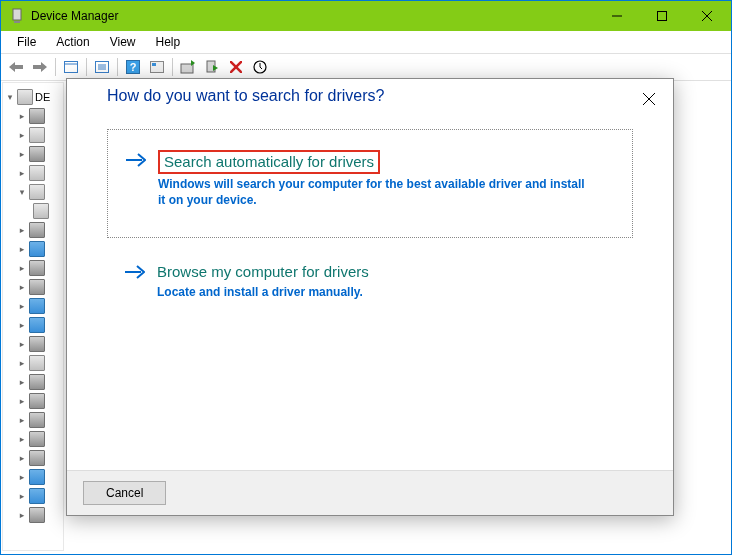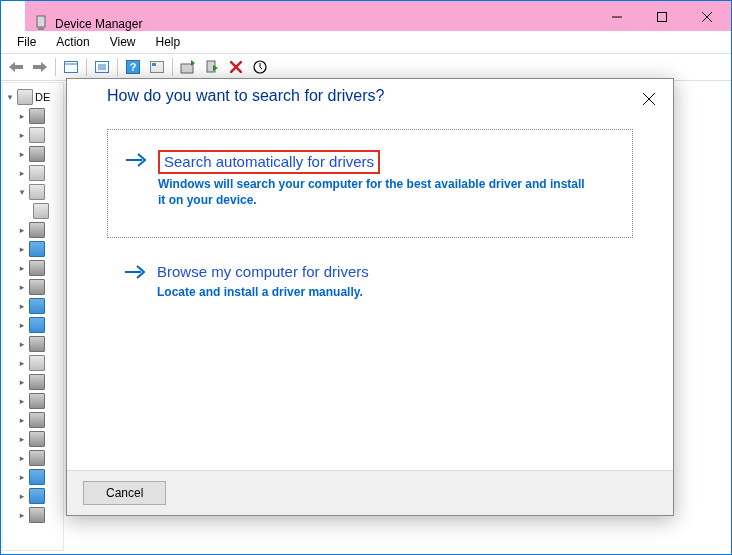--- a/index.html
+++ b/index.html
@@ -1,17 +1,17 @@
 <!DOCTYPE html>
 <html><head>
 <meta charset="utf-8">
 <style>
 * { box-sizing: border-box; margin: 0; padding: 0; }
 body { font-family: "Segoe UI", Tahoma, sans-serif; font-size: 12px; background: #fff; width: 732px; height: 555px; overflow: hidden; border: 1px solid #0078d7; }
-.titlebar { height: 30px; display: flex; align-items: flex-end; padding: 0 2px; background: #f9a8d4; margin-left: 24px; }
+.titlebar { height: 30px; display: flex; align-items: center; padding: 0 2px; background: #84cc16; }
 .titlebar .icon { width: 16px; height: 16px; margin: 0 6px; }
 .titlebar .title { flex: 1; font-size: 12px; color: #000; }
 .winbtns { display: flex; }
 .winbtn { width: 45px; height: 29px; display: flex; align-items: center; justify-content: center; color: #000; }
 .menubar { display: flex; padding: 2px 8px; gap: 4px; font-size: 12px; }
 .menubar span { padding: 2px 8px; }
 .toolbar { display: flex; align-items: center; padding: 2px 4px; border-top: 1px solid #e0e0e0; border-bottom: 1px solid #e0e0e0; gap: 2px; }
 .tbtn { width: 22px; height: 22px; display: flex; align-items: center; justify-content: center; border: 1px solid transparent; }
 .tsep { width: 1px; height: 18px; background: #ccc; margin: 0 2px; }
 .content { display: flex; height: calc(100% - 82px); }
@@ -24,21 +24,21 @@
 .dialog { position: absolute; left: 66px; top: 78px; width: 608px; height: 438px; background: #fff; border: 1px solid #888; box-shadow: 0 4px 20px rgba(0,0,0,0.3); }
 .dialog-close { position: absolute; right: 12px; top: 8px; width: 24px; height: 24px; display: flex; align-items: center; justify-content: center; font-size: 14px; }
 .dialog-header { display: flex; align-items: center; padding: 22px 24px 16px 24px; gap: 10px; }
 .back-arrow { width: 20px; height: 20px; color: #888; display: flex; align-items: center; justify-content: center; }
 .card-icon { width: 16px; height: 20px; background: linear-gradient(#d8d8d8,#a0a0a0); border: 1px solid #666; }
 .dialog-body { padding: 8px 40px 20px 40px; }
 .question { color: #003399; font-size: 16px; margin-bottom: 24px; }
 .option-box { border: 1px dotted #888; padding: 14px 18px 22px 18px; margin-bottom: 18px; }
 .option { display: flex; align-items: flex-start; gap: 12px; padding: 6px 0; }
 .arrow-icon { width: 20px; height: 16px; color: #0066cc; margin-top: 3px; flex-shrink: 0; }
-.opt-title { color: #1d4ed8; font-size: 15px; line-height: 1.3; }
+.opt-title { color: #0f766e; font-size: 15px; line-height: 1.3; }
 .opt-desc { color: #0066cc; font-size: 12px; font-weight: 600; line-height: 1.4; margin-top: 2px; max-width: 430px; }
 .redbox { border: 2px solid #e03020; padding: 0 4px; display: inline-block; }
 .dialog-footer { position: absolute; bottom: 0; right: 0; left: 0; padding: 10px 16px; background: #f0f0f0; border-top: 1px solid #ddd; display: flex; justify-content: flex-start; }
 .cancel-btn { padding: 4px 22px; background: #e1e1e1; border: 1px solid #adadad; font-size: 12px; }
 </style>
 </head>
 <body>
 
 <div class="titlebar">
   <span class="icon">

